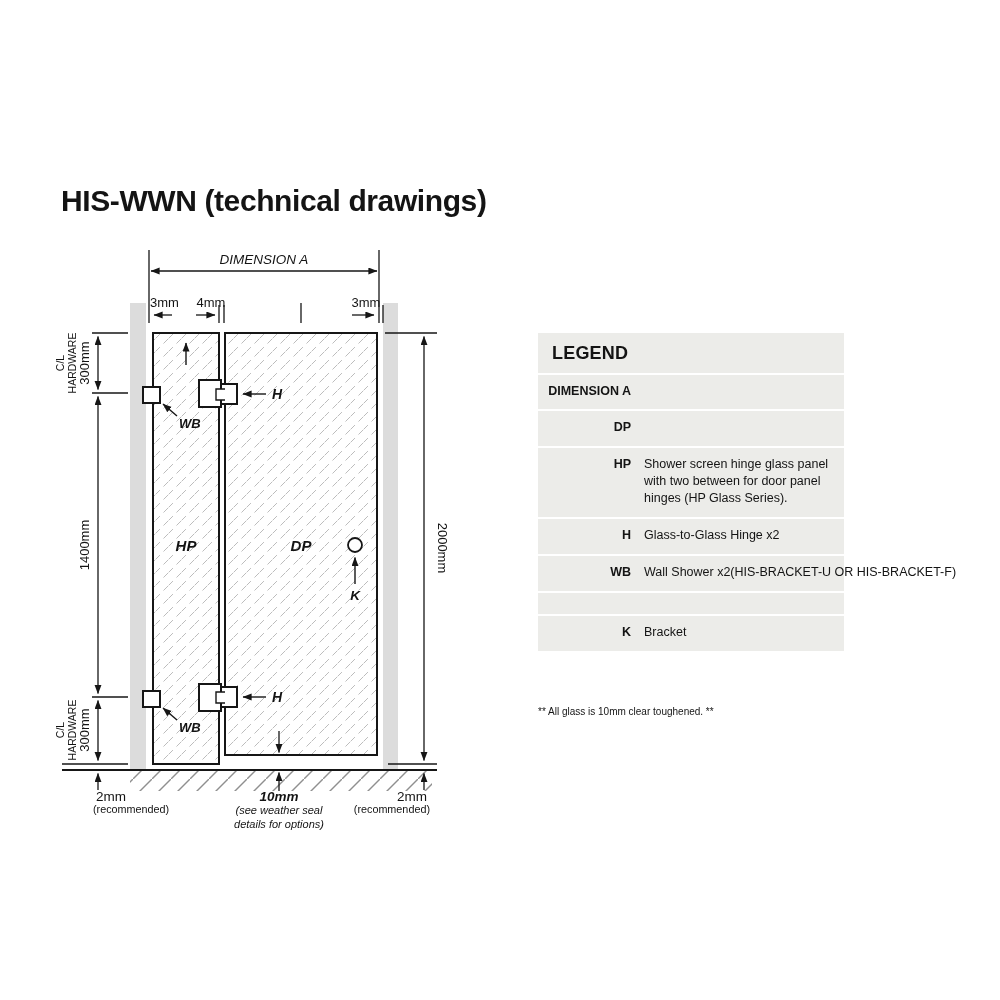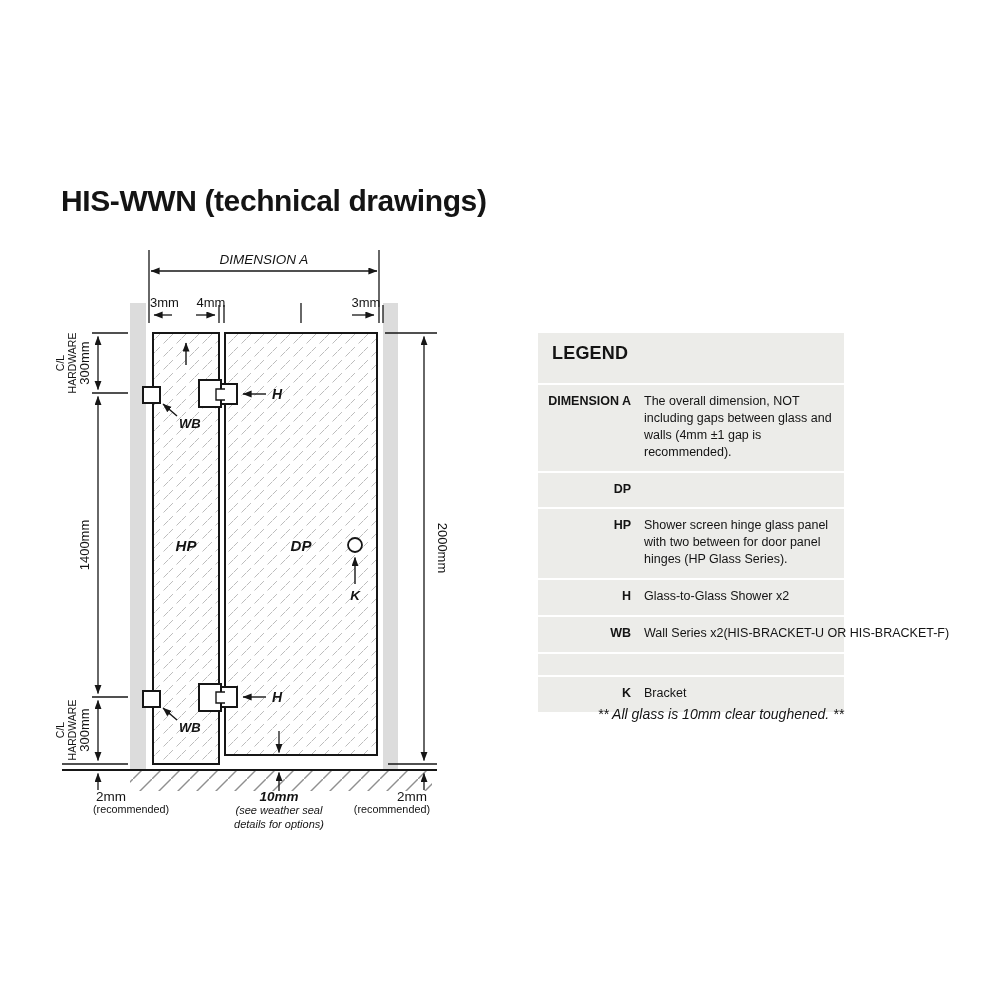--- a/index.html
+++ b/index.html
@@ -3,29 +3,29 @@
 <meta charset="utf-8">
 <style>
   html,body{margin:0;padding:0;background:#fff;}
   .page{position:relative;width:1000px;height:1000px;background:#fff;overflow:hidden;
         font-family:"Liberation Sans",sans-serif;color:#141414;}
   .title{position:absolute;left:61px;top:184px;font-size:30px;font-weight:700;
          letter-spacing:-0.4px;white-space:nowrap;}
   svg{position:absolute;overflow:visible;}
   svg text{font-family:"Liberation Sans",sans-serif;fill:#141414;}
   .legend{position:absolute;left:538px;top:333px;width:306px;background:#ecece9;}
-  .legend-head{font-size:18px;font-weight:700;padding:10px 14px 19px 14px;letter-spacing:0.2px;}
+  .legend-head{font-size:18px;font-weight:700;padding:10px 14px 9px 14px;letter-spacing:0.2px;}
   .lrow{display:grid;grid-template-columns:106px 1fr;border-top:2px solid #fff;
         padding:8px 0 10px 0;align-items:start;}
   .lrow .term{text-align:right;padding-right:13px;font-weight:700;font-size:12.5px;line-height:1.3;}
   .lrow .desc{font-size:12.5px;line-height:1.36;max-width:188px;}
   .lrow.nowrap .desc{white-space:nowrap;max-width:none;overflow:visible;}
   .lrow.empty{min-height:13px;padding:4px 0;}
-  .footnote{position:absolute;left:538px;top:706px;width:306px;text-align:right;
-            font-style:italic;font-size:14px;}
+  .footnote{position:absolute;left:538px;top:706px;width:306px;text-align:left;
+            font-size:10px;}
 </style>
 </head>
 <body>
 
 <div class="page">
 
   <div class="title">HIS-WWN (technical drawings)</div>
 
   <svg style="left:55px;top:240px;width:430px;height:615px" viewBox="55 240 430 615" xmlns="http://www.w3.org/2000/svg">
     <defs>
@@ -141,36 +141,35 @@
     <text x="301" y="551" text-anchor="middle" font-size="15" font-style="italic" font-weight="700">DP</text>
 
     <circle cx="355" cy="545" r="7" fill="#fff" stroke="#161616" stroke-width="1.8"></circle>
     <text x="355" y="600" text-anchor="middle" font-size="13.5" font-style="italic" font-weight="700">K</text>
   </svg>
 
   <div class="legend">
     <div class="legend-head">LEGEND</div>
     <div class="lrow">
       <div class="term">DIMENSION A</div>
-      <div class="desc">The overall dimension, NOT including gaps between glass and walls (4mm ±1 gap is recommended).</div>
     </div>
     <div class="lrow">
       <div class="term">DP</div>
     </div>
     <div class="lrow">
       <div class="term">HP</div>
       <div class="desc">Shower screen hinge glass panel with two between for door panel hinges (HP Glass Series).</div>
     </div>
     <div class="lrow">
       <div class="term">H</div>
-      <div class="desc">Glass-to-Glass Shower x2</div>
+      <div class="desc">Glass-to-Glass Hinge x2</div>
     </div>
     <div class="lrow nowrap">
       <div class="term">WB</div>
-      <div class="desc">Wall Series x2(HIS-BRACKET-U OR HIS-BRACKET-F)</div>
+      <div class="desc">Wall Shower x2(HIS-BRACKET-U OR HIS-BRACKET-F)</div>
     </div>
     <div class="lrow empty">
       <div class="term"></div>
       <div class="desc"></div>
     </div>
     <div class="lrow">
       <div class="term">K</div>
       <div class="desc">Bracket</div>
     </div>
   </div>

